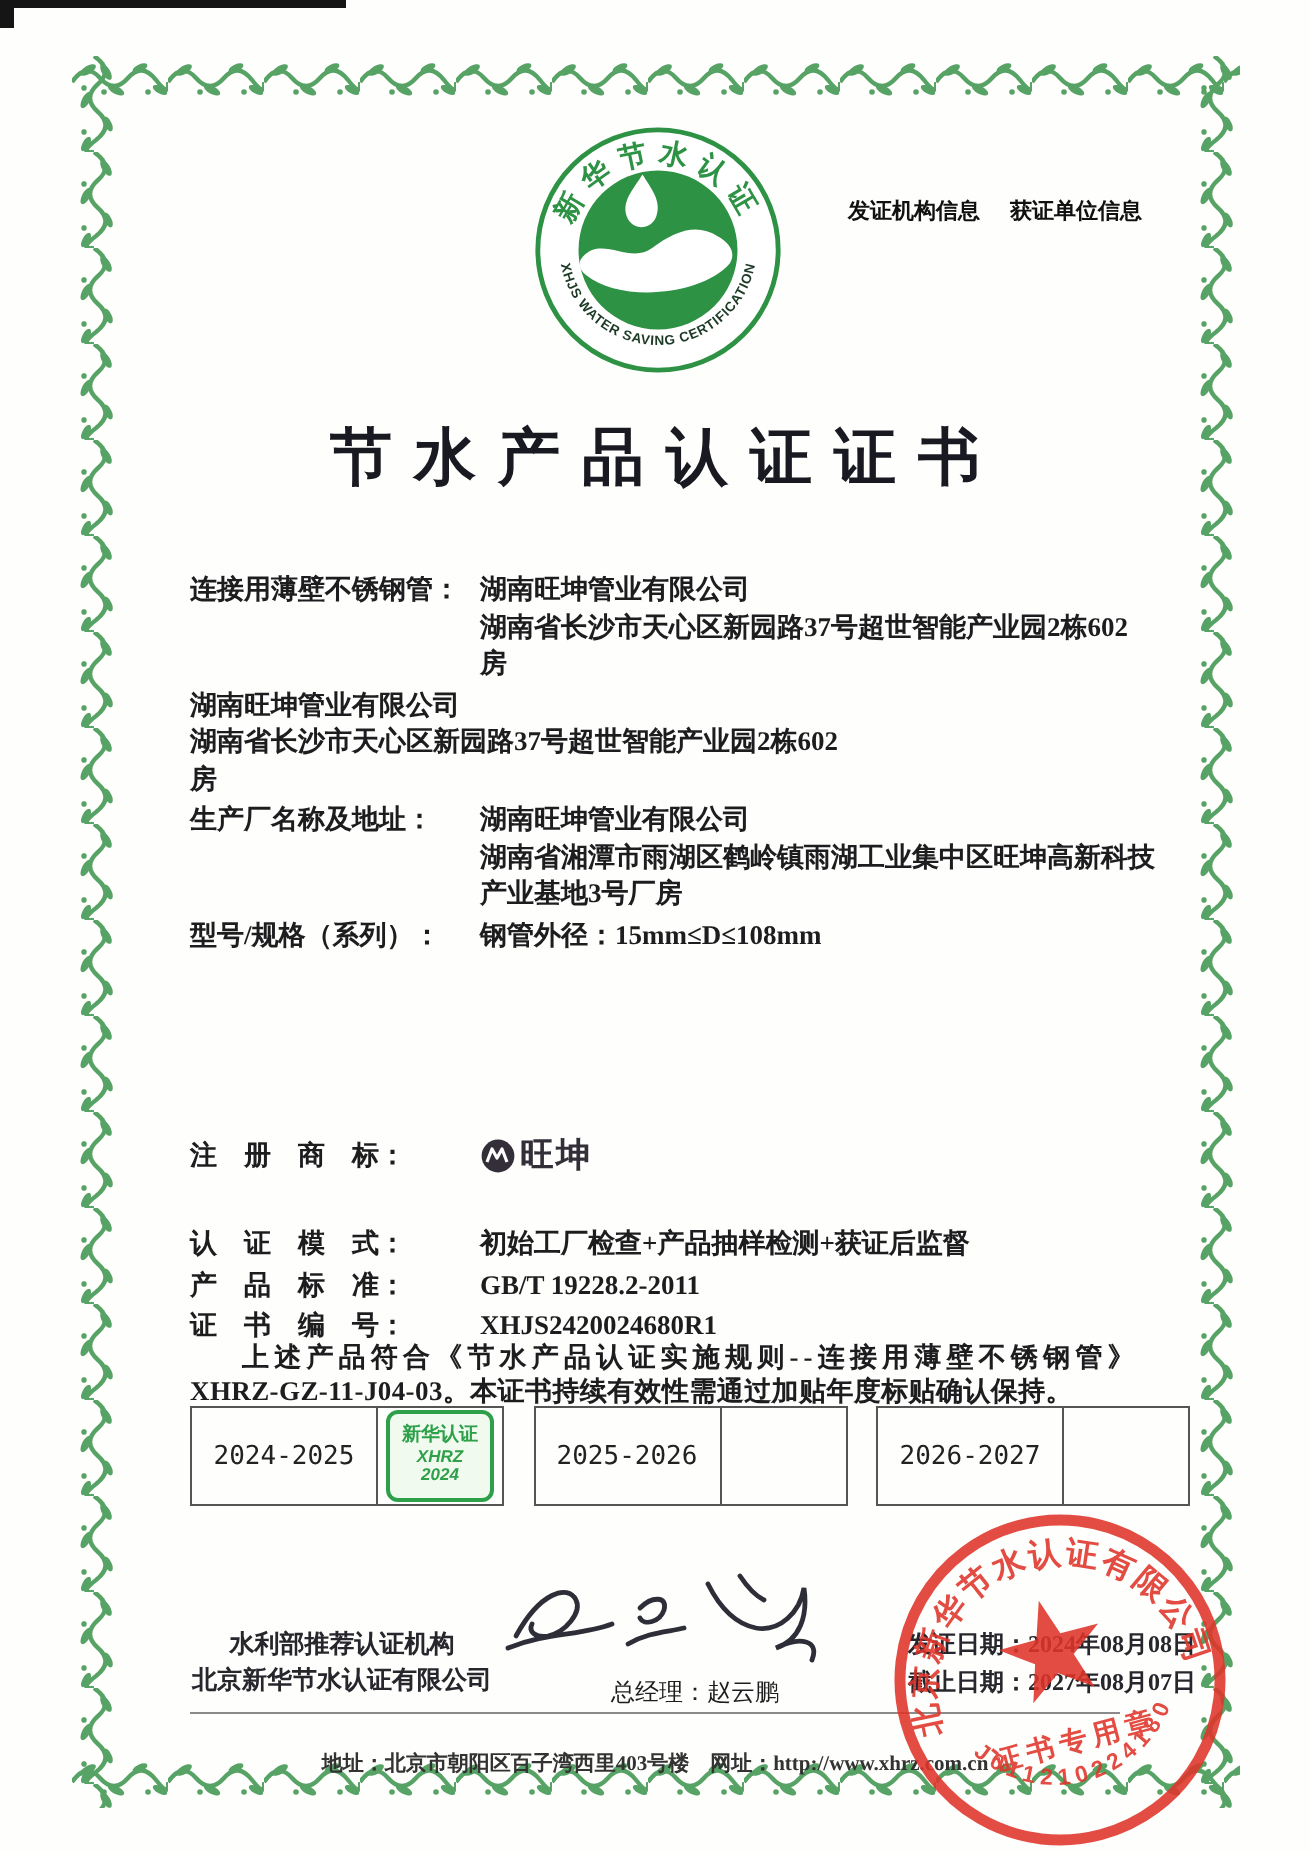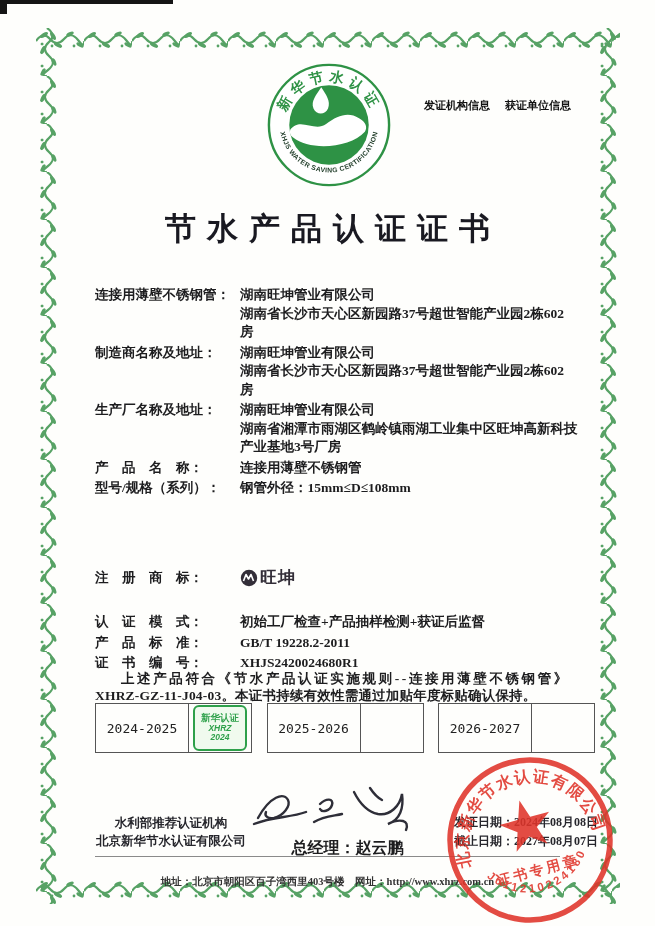--- a/index.html
+++ b/index.html
@@ -46,24 +46,24 @@
   .ycell{flex:1;display:flex;align-items:center;justify-content:center;
       font-family:"DejaVu Sans Mono","Liberation Mono",monospace;font-size:13px;color:#222;}
   .scell{flex:0 0 62px;border-left:1px solid #555;display:flex;align-items:center;justify-content:center;}
   .sticker{width:50px;height:42px;border:2px solid #2ea04a;border-radius:6px;background:#f0faee;
       display:flex;flex-direction:column;align-items:center;justify-content:center;line-height:1.15;}
   .st1{font-size:9.5px;font-weight:bold;color:#2ea04a;}
   .st2,.st3{font-size:8.5px;font-weight:bold;font-style:italic;color:#2ea04a;
       font-family:"Liberation Sans","DejaVu Sans",sans-serif;}
   
   .org{position:absolute;left:92px;top:815px;width:158px;text-align:center;
-      font-family:Liberation Serif, serif;
+      font-family:Liberation Mono, monospace;
       font-size:12.5px;font-weight:bold;line-height:17.5px;color:#26262c;}
   .sig-svg{position:absolute;left:250px;top:778px;}
-  .signer{position:absolute;left:250px;top:838px;width:195px;text-align:center;font-size:16px;font-weight:700;}
+  .signer{position:absolute;left:250px;top:838px;width:195px;text-align:center;font-size:12px;font-weight:400;}
   .dates{position:absolute;left:454px;top:813px;font-size:12px;font-weight:bold;line-height:19px;color:#26262c;white-space:nowrap;}
   .stamp{position:absolute;left:440px;top:750px;transform:rotate(-15deg);opacity:.88;}
   
   .footer{position:absolute;left:95px;top:856px;width:465px;border-top:1px solid #8a8a8a;
       text-align:center;font-size:10.5px;font-weight:600;color:#333;padding-top:18px;white-space:nowrap;}
 </style>
 </head>
 <body>
 
 <div class="page">
@@ -202,34 +202,29 @@
   <div class="cert-title">节水产品认证证书</div>
 
   <div class="fields">
     <div class="frow">
       <span class="flabel">连接用薄壁不锈钢管：</span>
       <span class="fvalue">湖南旺坤管业有限公司
 湖南省长沙市天心区新园路37号超世智能产业园2栋602
 房</span>
     </div>
     <div class="frow">
-      <span class="flabel">制造商名称及地址：</span>
       <span class="fvalue">湖南旺坤管业有限公司
 湖南省长沙市天心区新园路37号超世智能产业园2栋602
 房</span>
     </div>
     <div class="frow">
       <span class="flabel">生产厂名称及地址：</span>
       <span class="fvalue">湖南旺坤管业有限公司
 湖南省湘潭市雨湖区鹤岭镇雨湖工业集中区旺坤高新科技
 产业基地3号厂房</span>
-    </div>
-    <div class="frow">
-      <span class="flabel">产　品　名　称：</span>
-      <span class="fvalue">连接用薄壁不锈钢管</span>
     </div>
     <div class="frow">
       <span class="flabel">型号/规格（系列）：</span>
       <span class="fvalue">钢管外径：15mm≤D≤108mm</span>
     </div>
   </div>
 
   <div class="tm-row">
     <span class="tm-label">注　册　商　标：</span>
     <span class="tm-mark">

